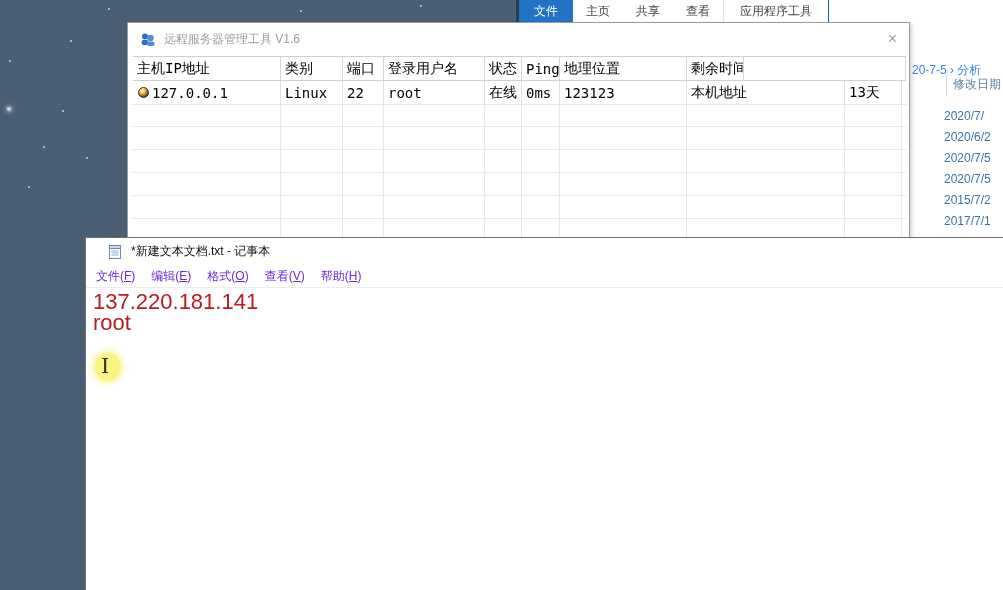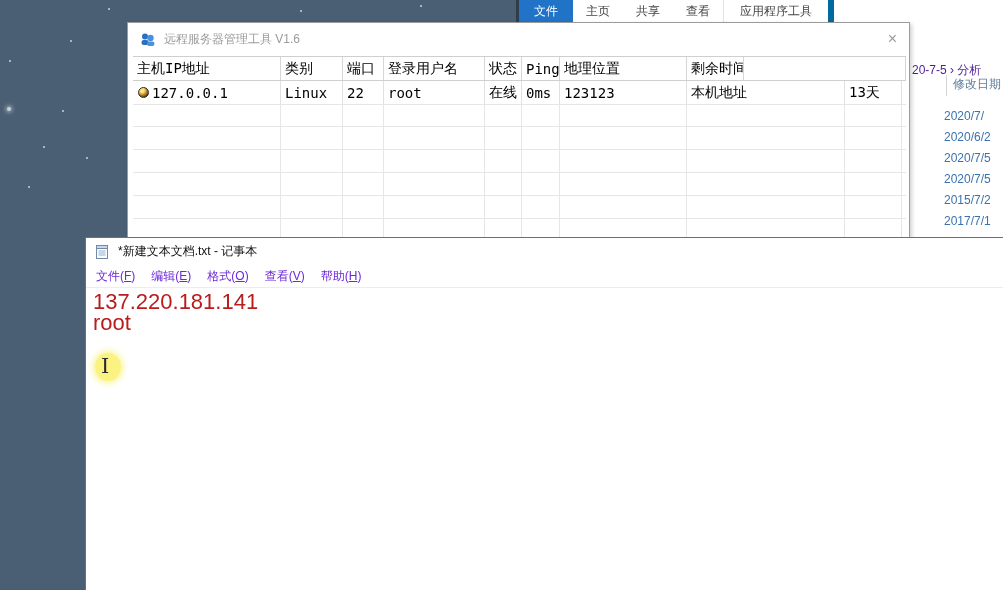--- a/index.html
+++ b/index.html
@@ -15,25 +15,25 @@
       linear-gradient(165deg,#41556a 0%,#4a5f73 30%,#56887 0,#566b7e 55%,#66798b 78%,#475a6d 100%);
     background-color:#4a5f73;}
   .star{position:absolute;background:#e8eef2;border-radius:50%;width:2px;height:2px;opacity:.8;}
   .star.big{width:4px;height:4px;box-shadow:0 0 4px 1px rgba(240,245,255,.8);}
 
   
   .ribbon{position:absolute;left:516px;top:0;width:487px;height:22px;background:#fff;
     display:flex;align-items:stretch;border-left:3px solid #303c48;font-size:12px;}
   .rtab{display:flex;align-items:center;padding:0 13px;color:#444;cursor:default;}
   .rtab.active{background:#2073c6;color:#fff;padding:0 15px;}
-  .rtab.ctx{border-left:1px solid #e3e3e3;border-right:6px solid #0369a1;padding:0 16px;font-family:Liberation Serif, serif;}
+  .rtab.ctx{border-left:1px solid #e3e3e3;border-right:1px solid #0369a1;padding:0 16px;font-family:Liberation Serif, serif;}
 
   
   .expanel{position:absolute;left:908px;top:22px;width:95px;height:216px;background:#fff;font-size:12px;}
-  .crumb{position:absolute;left:4px;top:40px;color:#4c1d95;white-space:nowrap;}
+  .crumb{position:absolute;left:4px;top:40px;color:#3b82f6;white-space:nowrap;}
   .colhdr{position:absolute;left:38px;top:53px;color:#5e7d9a;border-left:1px solid #d5d5d5;
     padding:1px 0 3px 6px;white-space:nowrap;}
   .dates{position:absolute;left:36px;top:84px;color:#3a72ad;line-height:21px;white-space:nowrap;}
 
   
   .srvwin{position:absolute;left:127px;top:22px;width:781px;height:214px;background:#fff;
     border:1px solid #9b9b9b;border-bottom:2px solid #565656;box-shadow:2px 2px 4px rgba(0,0,0,.18);}
   .srv-titlebar{position:absolute;left:0;top:0;right:0;height:32px;display:flex;align-items:center;}
   .srv-title{margin-left:8px;color:#9b9b9b;font-size:12px;}
   .srv-close{margin-left:auto;margin-right:12px;color:#9a9a9a;font-size:16px;line-height:16px;cursor:default;}
@@ -57,21 +57,21 @@
       linear-gradient(#e6e6e6,#e6e6e6),linear-gradient(#e6e6e6,#e6e6e6),linear-gradient(#e6e6e6,#e6e6e6),
       linear-gradient(#e6e6e6,#e6e6e6),linear-gradient(#e6e6e6,#e6e6e6),linear-gradient(#e6e6e6,#e6e6e6),
       repeating-linear-gradient(to bottom,transparent 0 22px,#e6e6e6 22px 23px);
     background-size:1px 100%,1px 100%,1px 100%,1px 100%,1px 100%,1px 100%,1px 100%,1px 100%,1px 100%,100% 100%;
     background-position:147px 0,209px 0,250px 0,351px 0,388px 0,426px 0,553px 0,711px 0,768px 0,0 0;
     background-repeat:no-repeat,no-repeat,no-repeat,no-repeat,no-repeat,no-repeat,no-repeat,no-repeat,no-repeat,repeat;}
 
   
   .notepad{position:absolute;left:85px;top:237px;width:918px;height:353px;background:#fff;
     border:1px solid #6f6f6f;border-right:none;border-bottom:none;}
-  .np-titlebar{height:27px;display:flex;align-items:center;}
+  .np-titlebar{height:27px;display:flex;align-items:center;padding-left:13px;}
   .npicon{width:16px;height:16px;margin-left:8px;flex:none;}
   .np-title{margin-left:8px;font-size:12px;color:#111;}
   .np-menubar{height:22px;display:flex;align-items:center;font-size:12px;color:#6d28d9;
     border-bottom:1px solid #ededed;}
   .mi{padding:0 6px;margin-left:4px;cursor:default;}
   .mi .u{text-decoration:underline;}
   .np-text{padding:3px 0 0 7px;font-size:22px;line-height:21px;color:#b91c1c;
     font-family:Liberation Sans, sans-serif;}
   .caret{display:inline-block;width:0;border-left:1.5px solid #000;height:16px;
     vertical-align:-2px;}

